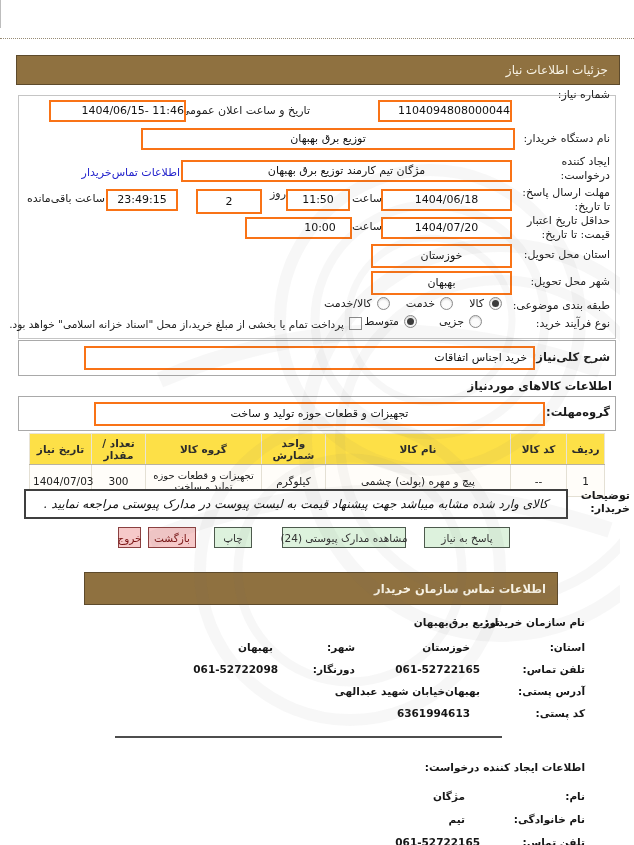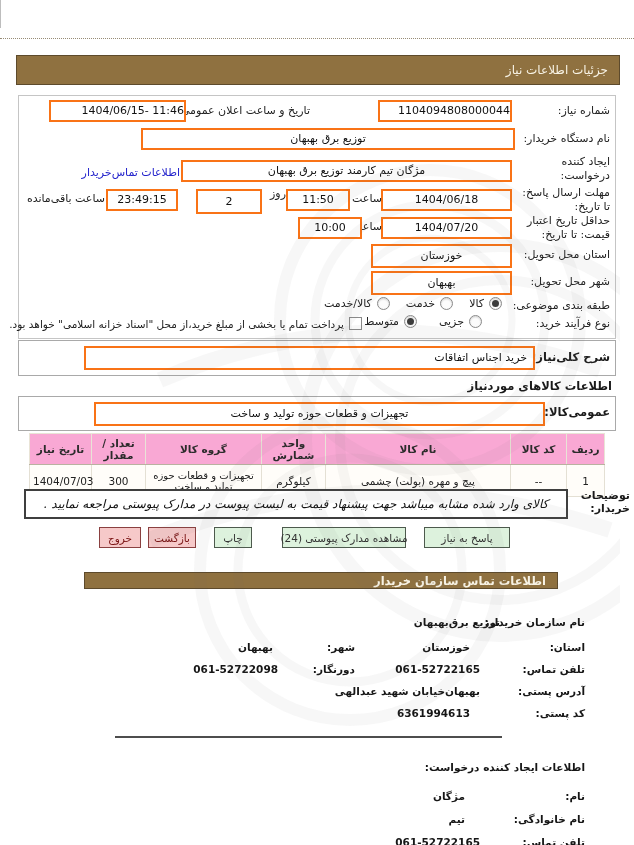--- a/index.html
+++ b/index.html
@@ -19,21 +19,21 @@
   .radio.on::after{content:"";position:absolute;left:2px;top:2px;right:2px;bottom:2px;border-radius:50%;background:#3c3c3c;}
   .checkbox{width:11px;height:11px;border:1px solid #8a8a8a;background:#fff;display:inline-block;flex:0 0 auto;}
   .optrow{position:absolute;display:flex;align-items:center;gap:5px;font-size:11px;}
   .btn{position:absolute;height:21px;border:1px solid #55594f;font-size:10.5px;display:flex;
        align-items:center;justify-content:center;box-sizing:border-box;cursor:pointer;white-space:nowrap;}
   .btn.green{background:#ddf2dd;border-color:#4d5a4d;color:#333;}
   .btn.pink{background:#f6c9c9;border-color:#8a4040;color:#7a1414;}
   .link{color:#2323cc;font-size:11px;cursor:pointer;}
   table.goods{position:absolute;border-collapse:collapse;table-layout:fixed;background:#fff;
               font-size:10.5px;border:1px solid #b9b2a0;}
-  table.goods th{background:#f9a8d4;font-weight:bold;color:#2b2b2b;border:1px solid #e9e4d6;
+  table.goods th{background:#fde047;font-weight:bold;color:#2b2b2b;border:1px solid #e9e4d6;
                  border-bottom:1px solid #b9b2a0;padding:3px 2px;font-size:10.5px;}
   table.goods td{border:1px solid #e4e0d4;padding:2px 3px;text-align:center;color:#222;background:#fffdf9;}
   .watermark{position:absolute;pointer-events:none;z-index:6;}
   .contact-lbl{position:absolute;font-size:10.5px;font-weight:bold;color:#161616;white-space:nowrap;}
   .contact-val{position:absolute;font-size:10.5px;font-weight:bold;color:#161616;white-space:nowrap;}
   .dotline{position:absolute;border-top:1px dotted #978c76;}
 </style>
 </head>
 <body>
 
@@ -55,21 +55,21 @@
 
   <div class="abs" style="left:0;top:0;width:1px;height:28px;background:#bdbdbd;"></div>
   <div class="dotline" style="left:0;top:38px;width:634px;"></div>
 
   <div class="titlebar" style="right:14px;top:55px;width:604px;height:30px;">
     <span>جزئیات اطلاعات نیاز</span>
   </div>
 
   <div class="panel" style="right:18px;top:95px;width:596px;height:242px;"></div>
 
-  <div class="lbl abs" style="right:24px;top:104px;">شماره نیاز:</div>
+  <div class="lbl abs" style="right:24px;top:88px;">شماره نیاز:</div>
   <div class="box num" style="right:122px;top:100px;width:127px;height:18px;line-height:18px;text-align:right;padding-left:3px;">1104094808000044</div>
   <div class="lbl abs" style="right:324px;top:104px;">تاریخ و ساعت اعلان عمومی:</div>
   <div class="box num" style="right:448px;top:100px;width:129px;height:18px;line-height:18px;text-align:right;padding-left:4px;">1404/06/15- 11:46</div>
 
   <div class="lbl abs" style="right:24px;top:132px;">نام دستگاه خریدار:</div>
   <div class="box" style="right:119px;top:128px;width:370px;height:18px;line-height:18px;">توزیع برق بهبهان</div>
 
   <div class="lbl abs" style="right:24px;top:155px;width:78px;">ایجاد کننده درخواست:</div>
   <div class="box" style="right:122px;top:160px;width:327px;height:18px;line-height:18px;">مژگان تیم کارمند توزیع برق بهبهان</div>
   <div class="link abs" style="right:454px;top:166px;">اطلاعات تماس‌خریدار</div>
@@ -79,21 +79,21 @@
   <div class="lbl abs" style="right:252px;top:192px;">ساعت</div>
   <div class="box num" style="right:284px;top:189px;width:60px;height:18px;line-height:18px;">11:50</div>
   <div class="lbl abs" style="right:348px;top:187px;">روز</div>
   <div class="box num" style="right:372px;top:189px;width:62px;height:21px;line-height:21px;">2</div>
   <div class="box num" style="right:456px;top:189px;width:68px;height:18px;line-height:18px;">23:49:15</div>
   <div class="lbl abs" style="right:529px;top:192px;">ساعت باقی‌مانده</div>
 
   <div class="lbl abs" style="right:24px;top:214px;width:100px;">حداقل تاریخ اعتبار قیمت: تا تاریخ:</div>
   <div class="box num" style="right:122px;top:217px;width:127px;height:18px;line-height:18px;">1404/07/20</div>
   <div class="lbl abs" style="right:252px;top:220px;">ساعت</div>
-  <div class="box num" style="right:272px;top:217px;width:60px;height:18px;line-height:18px;">10:00</div>
+  <div class="box num" style="right:282px;top:217px;width:60px;height:18px;line-height:18px;padding-left:43px;">10:00</div>
 
   <div class="lbl abs" style="right:24px;top:248px;">استان محل تحویل:</div>
   <div class="box" style="right:122px;top:244px;width:137px;height:20px;line-height:20px;">خوزستان</div>
   <div class="lbl abs" style="right:24px;top:275px;">شهر محل تحویل:</div>
   <div class="box" style="right:122px;top:271px;width:137px;height:20px;line-height:20px;">بهبهان</div>
 
   <div class="lbl abs" style="right:24px;top:299px;">طبقه بندی موضوعی:</div>
   <div class="optrow" style="right:132px;top:297px;gap:16px;">
     <span class="optrow" style="position:static;align-items:center;">
       <span class="radio on"></span>
@@ -123,21 +123,21 @@
   <span class="checkbox abs" style="right:272px;top:317px;"></span>
   <div class="lbl abs" style="right:290px;top:318px;font-size:10.5px;white-space:nowrap;">پرداخت تمام یا بخشی از مبلغ خرید،از محل "اسناد خزانه اسلامی" خواهد بود.</div>
 
   <div class="panel" style="right:18px;top:340px;width:596px;height:34px;border-color:#a9a9a9;"></div>
   <div class="blbl abs" style="right:24px;top:350px;font-size:11.5px;">شرح کلی‌نیاز:</div>
   <div class="box" style="right:99px;top:346px;width:447px;height:20px;line-height:20px;text-align:right;padding-left:6px;padding-right:6px;width:435px;">خرید اجناس اتفاقات</div>
 
   <div class="blbl abs" style="right:22px;top:379px;font-size:11.5px;text-align:center;">اطلاعات کالاهای موردنیاز</div>
 
   <div class="panel" style="right:18px;top:396px;width:596px;height:33px;border-color:#a9a9a9;"></div>
-  <div class="blbl abs" style="right:24px;top:405px;font-size:11.5px;">عمومی‌کالا:</div>
+  <div class="blbl abs" style="right:24px;top:405px;font-size:11.5px;">گروه‌مهلت:</div>
   <div class="box" style="right:89px;top:402px;width:447px;height:20px;line-height:20px;">تجهیزات و قطعات حوزه تولید و ساخت</div>
 
   <table class="goods" style="right:29px;top:433px;width:575px;">
     <colgroup>
       <col style="width:38px">
         <col style="width:56px">
         <col style="width:185px">
         <col style="width:64px">
       <col style="width:116px">
         <col style="width:54px">
@@ -167,23 +167,23 @@
     </tbody>
   </table>
 
   <div class="blbl abs" style="right:4px;top:489px;width:62px;font-size:11px;line-height:1.2;">توضیحات خریدار:</div>
   <div class="box" style="right:66px;top:489px;width:528px;height:26px;line-height:26px;text-align:center;padding:0 6px;font-size:12px;border-color:#3f3f3f;font-style:italic;">کالای وارد شده مشابه میباشد جهت  پیشنهاد قیمت به لیست پیوست در مدارک  پیوستی مراجعه نمایید .</div>
 
   <div class="btn green" style="right:124px;top:527px;width:86px;">پاسخ به نیاز</div>
   <div class="btn green" style="right:228px;top:527px;width:124px;">مشاهده مدارک پیوستی (24)</div>
   <div class="btn green" style="right:382px;top:527px;width:38px;">چاپ</div>
   <div class="btn pink" style="right:438px;top:527px;width:48px;">بازگشت</div>
-  <div class="btn pink" style="right:493px;top:527px;width:42px;margin-left:20px;">خروج</div>
-
-  <div class="titlebar" style="right:76px;top:572px;width:474px;height:17px;">
+  <div class="btn pink" style="right:493px;top:527px;width:23px;margin-left:20px;">خروج</div>
+
+  <div class="titlebar" style="right:76px;top:572px;width:474px;height:33px;">
     <span style="font-weight:bold;font-size:11.5px;">اطلاعات تماس سازمان خریدار</span>
   </div>
 
   <div class="contact-lbl" style="right:49px;top:616px;">نام سازمان خریدار:</div>
   <div class="contact-val" style="right:134px;top:616px;">توزیع برق‌بهبهان</div>
 
   <div class="contact-lbl" style="right:49px;top:641px;">استان:</div>
   <div class="contact-val" style="right:164px;top:641px;">خوزستان</div>
   <div class="contact-lbl" style="right:279px;top:641px;">شهر:</div>
   <div class="contact-val" style="right:361px;top:641px;">بهبهان</div>

